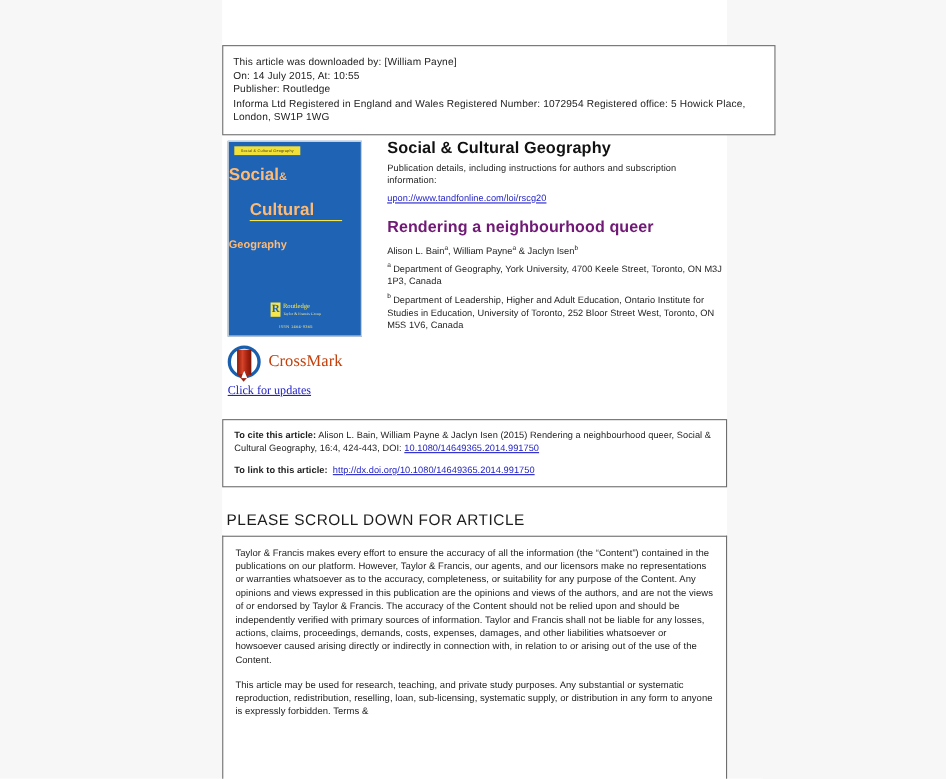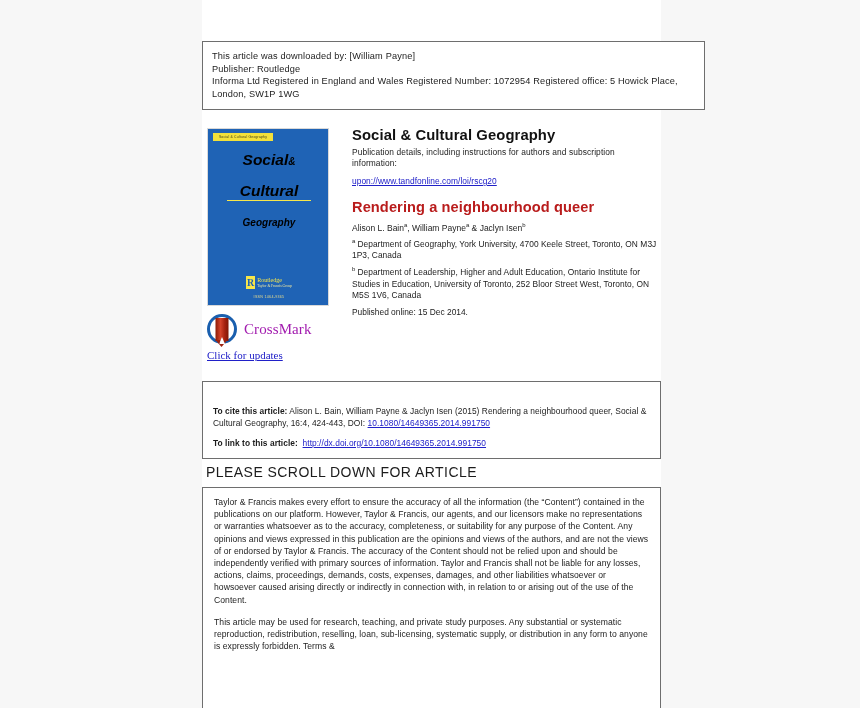--- a/index.html
+++ b/index.html
@@ -90,25 +90,24 @@
     color: #3a3a1a;
     letter-spacing: 0.2px;
     white-space: nowrap;
     overflow: hidden;
   }
   #cover-title {
     position: absolute;
     left: 0;
     top: 22px;
     width: 122px;
-    text-align: center;
-    color: #000000;
+    text-align: left;
+    color: #fdba74;
     font-family: "Liberation Sans", sans-serif;
     font-weight: bold;
-    font-style: italic;
   }
   #cover-title .l1 {
     font-size: 15.5px;
     line-height: 17px;
     display: block;
   }
   #cover-title .l1 .amp {
     font-size: 10px;
     vertical-align: baseline;
   }
@@ -200,21 +199,21 @@
     text-decoration: underline;
     font-size: 8.4px;
     line-height: 11.5px;
     letter-spacing: 0.05px;
     word-break: break-all;
   }
   #article-title {
     font-size: 14.6px;
     font-weight: bold;
     line-height: 18px;
-    color: #b91c1c;
+    color: #701a75;
     margin: 10px 0 6px 0;
     letter-spacing: 0.1px;
   }
   #authors {
     font-size: 8.5px;
     line-height: 12px;
     color: #1c1c1c;
     margin-bottom: 5px;
   }
   #authors sup, .aff sup {
@@ -287,39 +286,39 @@
     bottom: -3px;
     width: 6px;
     height: 7px;
     background: #ffffff;
     z-index: 2;
     clip-path: polygon(0 100%, 50% 0, 100% 100%);
   }
   #crossmark-word {
     font-family: "Liberation Serif", serif;
     font-size: 15px;
-    color: #a21caf;
+    color: #c2410c;
     margin-left: 7px;
     letter-spacing: 0.1px;
   }
   #crossmark-link {
     display: inline-block;
     margin-top: 4px;
     font-family: "Liberation Serif", serif;
     font-size: 11px;
     color: #2020c8;
     text-decoration: underline;
   }
 
   
   #cite-box {
     left: 202px;
     top: 381px;
     width: 459px;
-    padding: 24px 10px 9px 10px;
+    padding: 8px 10px 9px 10px;
   }
   #cite-box .cite-p {
     font-size: 8.4px;
     line-height: 11.8px;
     color: #1c1c1c;
     letter-spacing: 0.05px;
   }
   #cite-box .cite-p.second {
     margin-top: 8px;
   }
@@ -356,20 +355,21 @@
   }
 </style>
 </head>
 <body>
 
 <div class="page">
   <div class="sheet"></div>
 
   <div class="box" id="download-box">
     <div class="line">This article was downloaded by: [William Payne]</div>
+    <div class="line">On: 14 July 2015, At: 10:55</div>
     <div class="line">Publisher: Routledge</div>
     <div class="line">Informa Ltd Registered in England and Wales Registered Number: 1072954 Registered office: 5 Howick Place, London, SW1P 1WG</div>
   </div>
 
   <div id="masthead">
 
     <div id="journal-cover">
       <div id="cover-strip">
         <div id="cover-strip-text">Social &amp; Cultural Geography</div>
       </div>
@@ -392,21 +392,20 @@
       <div id="article-title">Rendering a neighbourhood queer</div>
 
       <div id="authors">Alison L. Bain<sup>a</sup>, William Payne<sup>a</sup> &amp; Jaclyn Isen<sup>b</sup></div>
 
       <div class="aff">
         <sup>a</sup><span>Department of Geography, York University, 4700 Keele Street, Toronto, ON M3J 1P3, Canada</span>
       </div>
       <div class="aff">
         <sup>b</sup><span>Department of Leadership, Higher and Adult Education, Ontario Institute for Studies in Education, University of Toronto, 252 Bloor Street West, Toronto, ON M5S 1V6, Canada</span>
       </div>
-      <div id="published">Published online: 15 Dec 2014.</div>
     </div>
   </div>
 
   <div id="crossmark">
     <div id="crossmark-logo-row">
       <div id="crossmark-mark">
         <div id="crossmark-ribbon"></div>
       </div>
       <div id="crossmark-word">CrossMark</div>
     </div>

